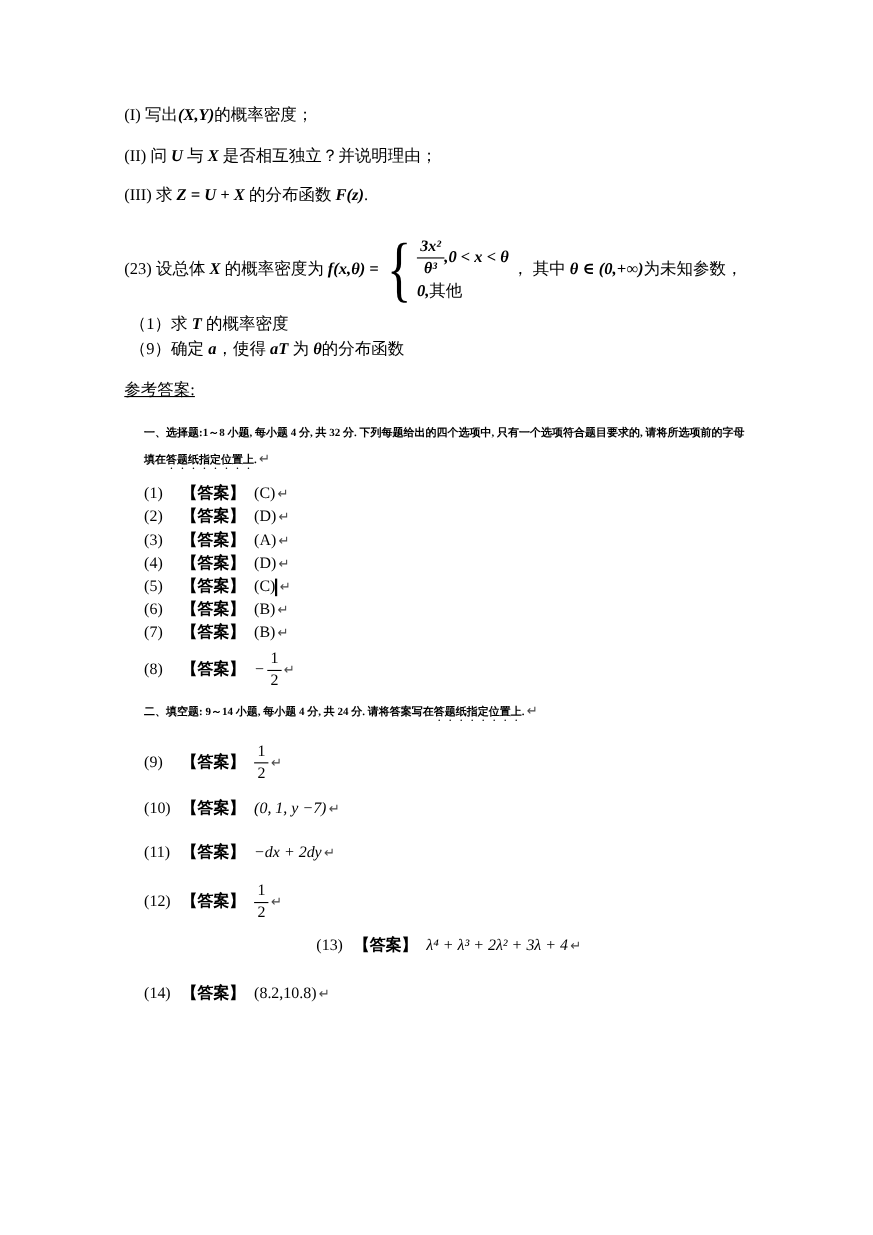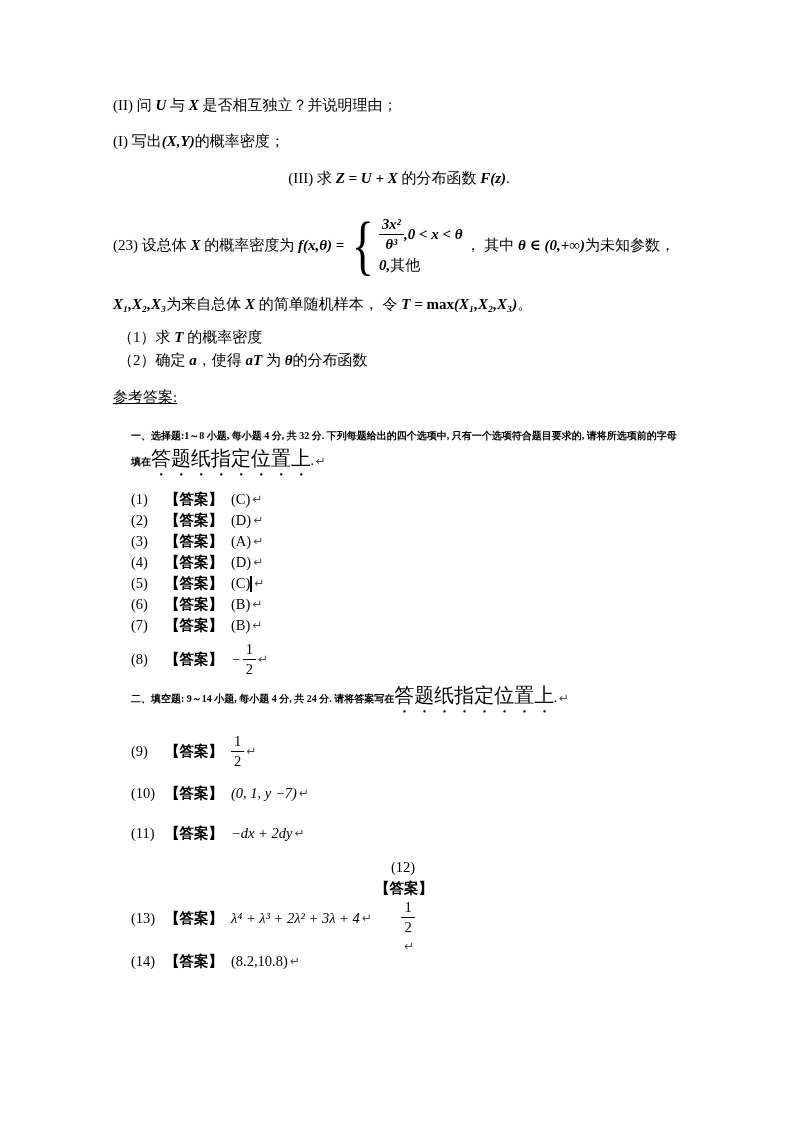--- a/index.html
+++ b/index.html
@@ -12,29 +12,29 @@
   .content { position:absolute; left:113px; top:96px; width:572px; }
 
   .line { font-size:15px; line-height:19px; }
   .s-cn  { font-size:15px; }
   .s-cnb { font-size:10px; font-weight:bold; }
   .s-m   { font-style:italic; font-weight:bold; }
   .s-mi  { font-style:italic; }
   .s-sr  { }
   .s-srb { font-weight:bold; }
   .s-dot {
-    font-size:20px; font-weight:normal;
+    font-size:10px; font-weight:bold;
     -webkit-text-emphasis:filled dot #000; text-emphasis:filled dot #000;
     -webkit-text-emphasis-position:under right; text-emphasis-position:under right;
   }
   .s-ret { font-family:"DejaVu Sans",sans-serif; color:#4a4a4a; font-size:12px; margin-left:2px; }
 
   .q1 { margin-bottom:18px; }
   .q2 { margin-bottom:17px; }
-  .q3 { margin-bottom:0;text-align:center; }
+  .q3 { margin-bottom:0; }
 
   .pw-line { margin-top:16px; display:flex; align-items:center; height:82px; }
   .pw { display:inline-flex; align-items:center; margin:0 3px; }
   .brace { font-size:66px; font-weight:400; line-height:72px; transform:scaleX(0.7); display:inline-block; }
   .pw-col { display:inline-flex; flex-direction:column; justify-content:space-between; }
   .pw-row1 { display:flex; align-items:center; margin-bottom:3px; }
   .pw-row2 { font-size:15px; }
 
   .frac { display:inline-block; text-align:center; vertical-align:middle; font-size:14.5px; line-height:17px; }
   .frac .fnum { display:block; border-bottom:1px solid #000; padding:0 3px 1px; }
@@ -51,55 +51,54 @@
   .ans-row .anum { width:34px; }
   .ans-row .albl { font-weight:bold; margin-right:8px; }
   .ans-row.tall { height:42px; }
   .caret { display:inline-block; width:2px; height:16px; background:#000; vertical-align:-3px; }
 
   .gap8  { margin-top:2px; }
   .h2gap { margin-top:4px; margin-bottom:13px; }
   .r9  { margin-bottom:9px; }
   .r10 { margin-bottom:16px; height:24px; }
   .r11 { margin-bottom:12px; height:24px; }
-  .r12 { margin-bottom:7px;flex-direction:column; }
-  .r13 { margin-bottom:19px; height:24px; }
+  .r12 { margin-bottom:7px; }
+  .r13 { margin-bottom:19px; height:24px;justify-content:center; }
   .r14 { height:24px; }
 </style>
 </head>
 <body>
 
 <div class="page">
   <div class="content">
 
+    <div class="line q1"><span class="s-cn">(I) 写出</span><span class="s-m">(X,Y)</span><span class="s-cn">的概率密度；</span></div>
     <div class="line q2"><span class="s-cn">(II) 问 </span><span class="s-m">U</span><span class="s-cn"> 与 </span><span class="s-m">X</span><span class="s-cn"> 是否相互独立？并说明理由；</span></div>
-    <div class="line q1"><span class="s-cn">(I) 写出</span><span class="s-m">(X,Y)</span><span class="s-cn">的概率密度；</span></div>
     <div class="line q3"><span class="s-cn">(III) 求 </span><span class="s-m">Z = U + X</span><span class="s-cn"> 的分布函数 </span><span class="s-m">F(z)</span><span class="s-sr">.</span></div>
 
     <div class="line pw-line">
       <span><span class="s-sr">(23) </span><span class="s-cn">设总体 </span><span class="s-m">X</span><span class="s-cn"> 的概率密度为 </span><span class="s-m">f(x,θ) =</span></span>
       <span class="pw">
         <span class="brace">{</span>
         <span class="pw-col">
           <span class="pw-row1">
             <span class="frac mfrac">
               <span class="fnum">3x²</span>
               <span class="fden">θ³</span>
             </span>
             <span class="s-m">,0 &lt; x &lt; θ</span>
           </span>
           <span class="pw-row2"><span class="s-m">0,</span><span class="s-cn">其他</span></span>
         </span>
       </span>
       <span><span class="s-cn">， 其中 </span><span class="s-m">θ ∈ (0,+∞)</span><span class="s-cn">为未知参数，</span></span>
     </div>
 
-    <div class="line sample"><span class="s-m">X₁,X₂,X₃</span><span class="s-cn">为来自总体 </span><span class="s-m">X</span><span class="s-cn"> 的简单随机样本， 令 </span><span class="s-m">T = </span><span class="s-srb">max</span><span class="s-m">(X₁,X₂,X₃)</span><span class="s-cn">。</span></div>
     <div class="line sub"><span class="s-cn">（1）求 </span><span class="s-m">T</span><span class="s-cn"> 的概率密度</span></div>
-    <div class="line sub"><span class="s-cn">（2）确定 </span><span class="s-m">a</span><span class="s-cn">，使得 </span><span class="s-m">aT</span><span class="s-cn"> 为 </span><span class="s-m">θ</span><span class="s-cn">的分布函数</span></div>
+    <div class="line sub"><span class="s-cn">（9）确定 </span><span class="s-m">a</span><span class="s-cn">，使得 </span><span class="s-m">aT</span><span class="s-cn"> 为 </span><span class="s-m">θ</span><span class="s-cn">的分布函数</span></div>
 
     <div class="line ref"><span class="s-cn">参考答案:</span></div>
 
     <div class="heading"><span class="s-cnb">一、选择题:1～8 小题, 每小题 4 分, 共 32 分. 下列每题给出的四个选项中, 只有一个选项符合题目要求的, 请将所选项前的字母填在</span><span class="s-dot">答题纸指定位置上</span><span class="s-cnb">.</span><span class="s-ret">↵</span></div>
 
     <div class="ans-row">
       <span class="anum">(1)</span>
       <span class="albl">【答案】</span>
       <span>(C)</span>
       <span class="s-ret">↵</span>

